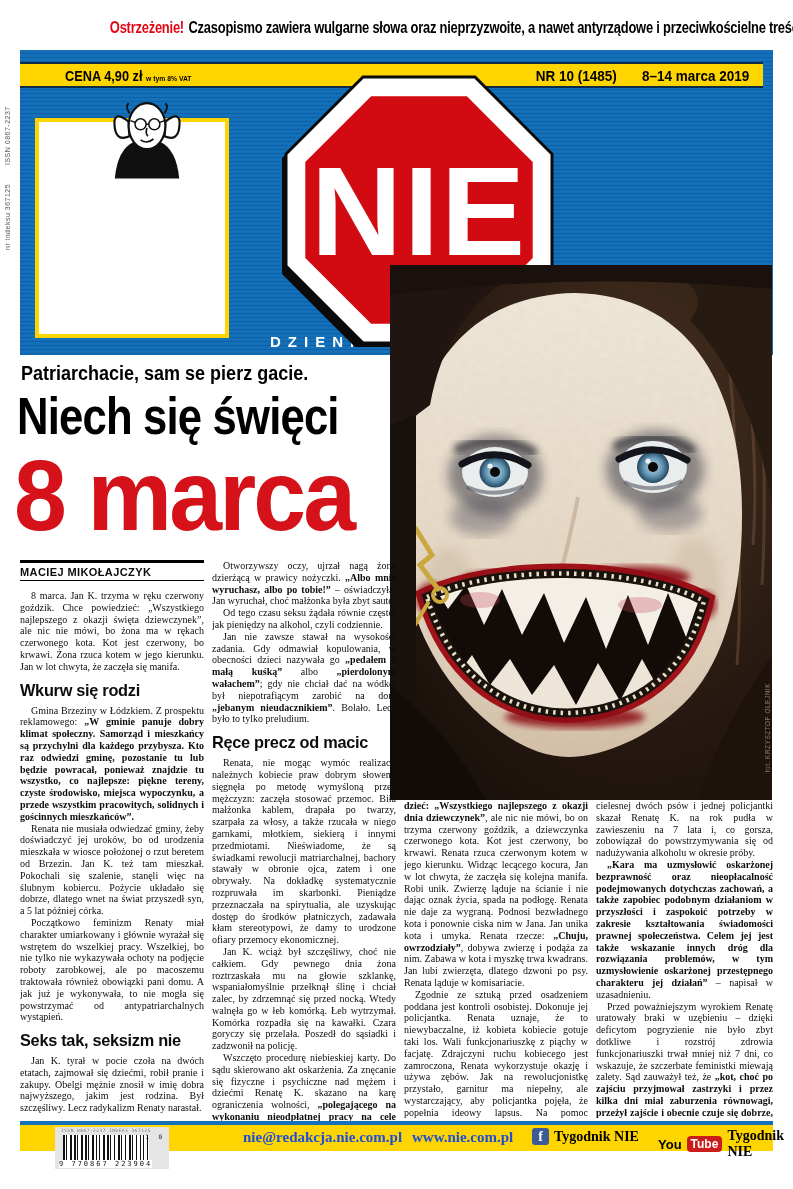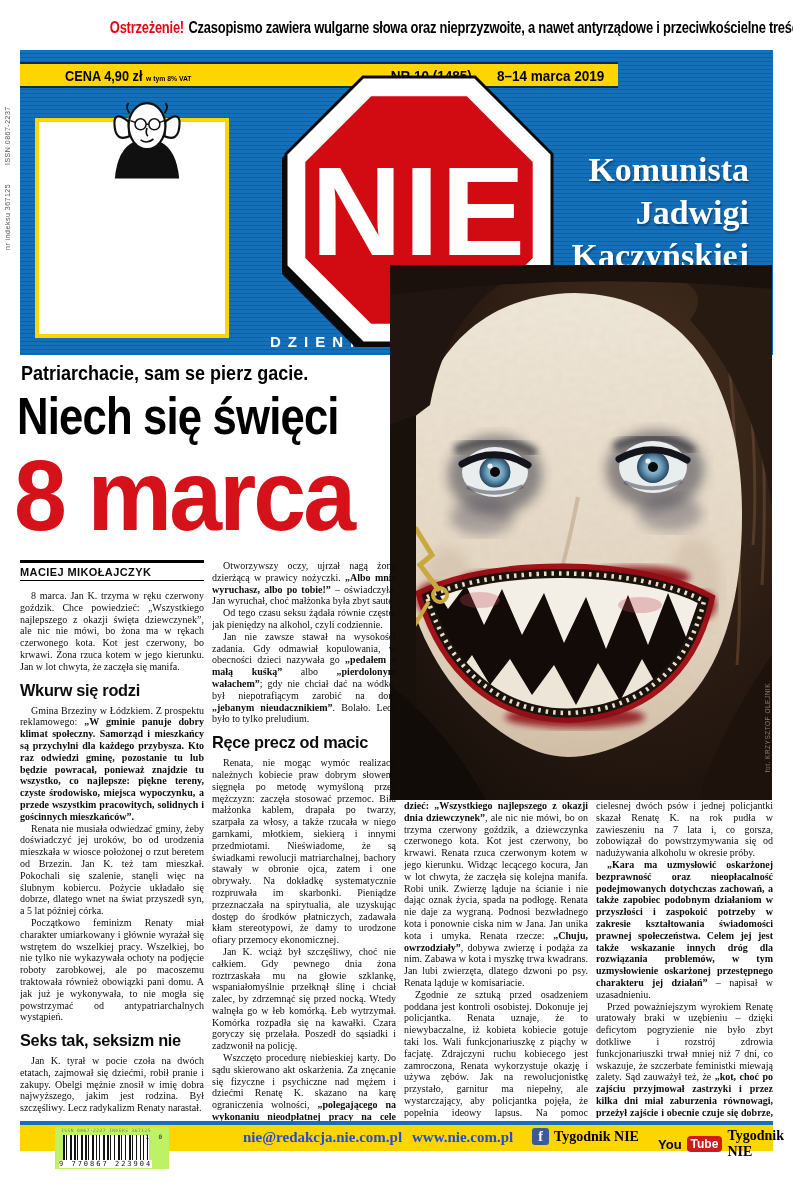--- a/index.html
+++ b/index.html
@@ -12,21 +12,21 @@
   .warn{display:inline-block;white-space:nowrap;font:bold 17px "Liberation Sans",sans-serif;
         transform:scaleX(.76);transform-origin:center;color:#000;letter-spacing:-.3px;}
   .warn .hl{color:#e30613;margin-right:6px;}
 
   
   .edgev{font:7px "Liberation Sans",sans-serif;color:#555;writing-mode:vertical-rl;transform:rotate(180deg);letter-spacing:.5px;}
 
   
   .mast{left:20px;top:50px;width:753px;height:305px;
         background:repeating-linear-gradient(180deg,#1470b8 0 3px,#0e60a6 3px 4px);}
-  .ybar{position:absolute;left:0;top:12px;width:598px;height:22px;background:#ffd500;
+  .ybar{position:absolute;left:0;top:12px;width:743px;height:22px;background:#ffd500;
         border-top:2px solid #0a2a4a;border-bottom:2px solid #0a2a4a;}
   .price{position:absolute;left:45px;top:3px;white-space:nowrap;font:bold 15px "Liberation Sans",sans-serif;transform:scaleX(.85);transform-origin:left;}
   .price small{font-size:8px;font-weight:bold;}
   .issue{position:absolute;right:14px;top:3px;white-space:nowrap;font:bold 15px "Liberation Sans",sans-serif;transform:scaleX(.9);transform-origin:right;}
   .issue .sp{display:inline-block;width:28px;}
 
   .promobox{position:absolute;left:15px;top:68px;width:186px;height:212px;background:#fff;
             border:4px solid #ffd500;}
   .promotext{margin-top:58px;text-align:center;font:bold 16px "Liberation Serif",serif;line-height:21px;color:#000;}
   .urban{position:absolute;left:62px;top:-26px;width:92px;height:86px;}
@@ -63,21 +63,21 @@
   
   .footblue{left:20px;top:1121px;width:753px;height:4px;background:#1470b8;}
   .footbar{left:20px;top:1125px;width:753px;height:26px;background:#ffd500;}
   .flink{position:absolute;top:4px;font:bold 15px "Liberation Serif",serif;color:#1d4ed8;white-space:nowrap;}
   .fbrow{position:absolute;top:3px;display:flex;align-items:center;gap:5px;font:bold 14px "Liberation Serif",serif;}
   .fbicon{width:17px;height:17px;background:#3a5a98;border-radius:3px;color:#fff;
           font:bold 14px "Liberation Serif",serif;text-align:center;line-height:17px;}
   .ytyou{font:bold 13px "Liberation Sans",sans-serif;color:#000;}
   .yttube{background:#cc1b1b;color:#fff;border-radius:4px;padding:1px 4px;font:bold 12px "Liberation Sans",sans-serif;}
 
-  .barcode{left:55px;top:1127px;width:114px;height:42px;background:#bef264;font-family:"DejaVu Sans Mono",monospace;}
+  .barcode{left:55px;top:1127px;width:114px;height:42px;background:#e5e5e5;font-family:"DejaVu Sans Mono",monospace;}
   .bcmeta{position:absolute;left:6px;top:1px;font-size:4.5px;color:#777;letter-spacing:.5px;white-space:nowrap;}
   .bcbars{position:absolute;left:8px;top:8px;width:86px;height:26px;
      background:repeating-linear-gradient(90deg,#111 0 1.5px,#fff 1.5px 3px,#111 3px 3.7px,#fff 3.7px 7px,#111 7px 8.5px,#fff 8.5px 11px);}
   .bcissue{position:absolute;right:4px;top:6px;font-size:6px;letter-spacing:3px;color:#111;}
   .bcnum{position:absolute;left:4px;bottom:1px;font-size:7px;letter-spacing:2px;color:#111;background:#fff;}
 </style>
 </head>
 <body>
 
 <div class="page">
@@ -104,25 +104,20 @@
         <path d="M70,26 Q88,12 85,33 Q83,48 69,42 Z" fill="#fff" stroke="#101010" stroke-width="2.4"></path>
         <ellipse cx="50" cy="31" rx="20" ry="25" fill="#fff" stroke="#101010" stroke-width="2.4"></ellipse>
         <path d="M31,17 q-5,-7 -1,-11 M69,17 q5,-7 1,-11" stroke="#101010" stroke-width="2" fill="none"></path>
         <circle cx="43" cy="29" r="6" fill="none" stroke="#101010" stroke-width="1.6"></circle>
         <circle cx="58" cy="29" r="6" fill="none" stroke="#101010" stroke-width="1.6"></circle>
         <path d="M49,29 h3 M37,27 l-5,-2 M64,27 l5,-2" stroke="#101010" stroke-width="1.6" fill="none"></path>
         <path d="M50,33 q-2,6 1,9 M43,46 q7,5 14,-1" stroke="#101010" stroke-width="1.8" fill="none"></path>
       </svg>
     </div>
 
-    <div class="abs teaser">
-      <span style="display:block">Komunista</span>
-      <span style="display:block">Jadwigi</span>
-      <span style="display:block">Kaczyńskiej</span>
-    </div>
     <div class="abs teaserpage">str. 3</div>
 
     <div class="abs tagline">DZIENNIK CO</div>
   </div>
 
   <svg class="abs logo" viewBox="0 0 274 274">
     <g transform="translate(2,2)">
       <polygon points="79,2 191,2 268,79 268,191 191,268 79,268 2,191 2,79" transform="translate(-6,6)" fill="#0a0a0a"></polygon>
       <polygon points="79,2 191,2 268,79 268,191 191,268 79,268 2,191 2,79" fill="#fff" stroke="#0a0a0a" stroke-width="3"></polygon>
       <polygon points="79,2 191,2 268,79 268,191 191,268 79,268 2,191 2,79" transform="translate(135,135) scale(0.855) translate(-135,-135)" fill="#d20a11"></polygon>

